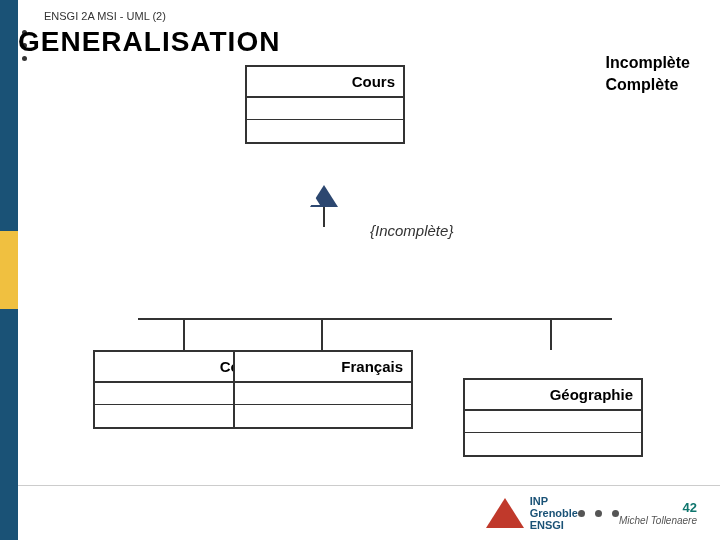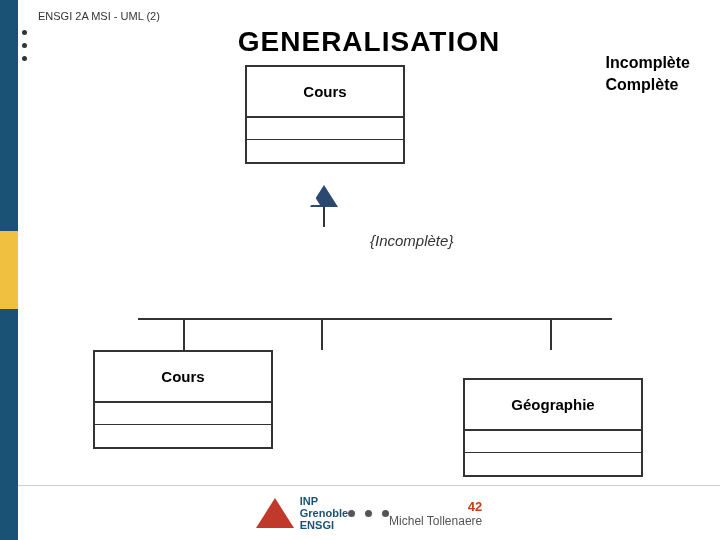--- a/index.html
+++ b/index.html
@@ -39,26 +39,26 @@
     
     .header {
       position: absolute;
       left: 18px;
       top: 6px;
       right: 0;
     }
     .header-label {
       font-size: 11px;
       color: #333;
-      margin-left: 20px;
+      margin-left: 26px;
     }
     .header-title {
       font-size: 28px;
       font-weight: bold;
-      text-align: center;
+      text-align: left;
       letter-spacing: 1px;
       margin-top: 2px;
     }
 
     
     .bullets {
       position: absolute;
       left: 22px;
       top: 30px;
       display: flex;
@@ -97,25 +97,25 @@
       position: absolute;
       left: 195px;
       top: 15px;
       width: 160px;
     }
     .uml-box {
       border: 2px solid #333;
       background: #fff;
     }
     .uml-box-header {
-      padding: 16px 8px;
+      padding: 6px 8px;
       font-size: 15px;
       font-weight: bold;
       border-bottom: 2px solid #333;
-      text-align: center;
+      text-align: right;
     }
     .uml-box-section {
       height: 22px;
       border-bottom: 1px solid #333;
     }
     .uml-box-section:last-child {
       border-bottom: none;
     }
 
     
@@ -153,21 +153,21 @@
     .arrow-stem {
       width: 2px;
       height: 20px;
       background: #333;
     }
 
     
     .incomplete-label {
       position: absolute;
       left: 320px;
-      top: 182px;
+      top: 172px;
       font-size: 15px;
       font-style: italic;
       color: #333;
     }
 
     
     .h-line {
       position: absolute;
       top: 268px;
       left: 88px;
@@ -225,22 +225,22 @@
 
     
     .footer {
       position: absolute;
       bottom: 0;
       left: 18px;
       right: 0;
       height: 55px;
       display: flex;
       align-items: center;
-      justify-content: center;
-      padding: 0 15px;
+      justify-content: flex-end;
+      padding: 0 23px;
       border-top: 1px solid #ccc;
     }
     .footer-logo {
       display: flex;
       align-items: center;
       gap: 6px;
     }
     .logo-shape {
       width: 38px;
       height: 30px;
@@ -272,25 +272,26 @@
     }
     .footer-dot {
       width: 7px;
       height: 7px;
       background: #555;
       border-radius: 50%;
     }
     .footer-page {
       font-size: 13px;
       font-weight: bold;
-      color: #c2410c;
+      color: #0f766e;
     }
     .footer-author {
-      font-size: 12px;
+      font-size: 10px;
       color: #555;
+      font-style: italic;
     }
     .footer-right {
       text-align: right;
     }
   </style>
 </head>
 <body>
 
 <div class="left-bar">
   <div class="bar-blue"></div>
@@ -341,20 +342,27 @@
   <div class="v-line-right"></div>
 
   <div class="maths-box">
     <div class="uml-box">
       <div class="uml-box-header">Cours</div>
       <div class="uml-box-section"></div>
       <div class="uml-box-section"></div>
     </div>
   </div>
 
+  <div class="francais-box">
+    <div class="uml-box">
+      <div class="uml-box-header">Français</div>
+      <div class="uml-box-section"></div>
+      <div class="uml-box-section"></div>
+    </div>
+  </div>
 
   <div class="geo-box">
     <div class="uml-box">
       <div class="uml-box-header">Géographie</div>
       <div class="uml-box-section"></div>
       <div class="uml-box-section"></div>
     </div>
   </div>
 
 </div>

